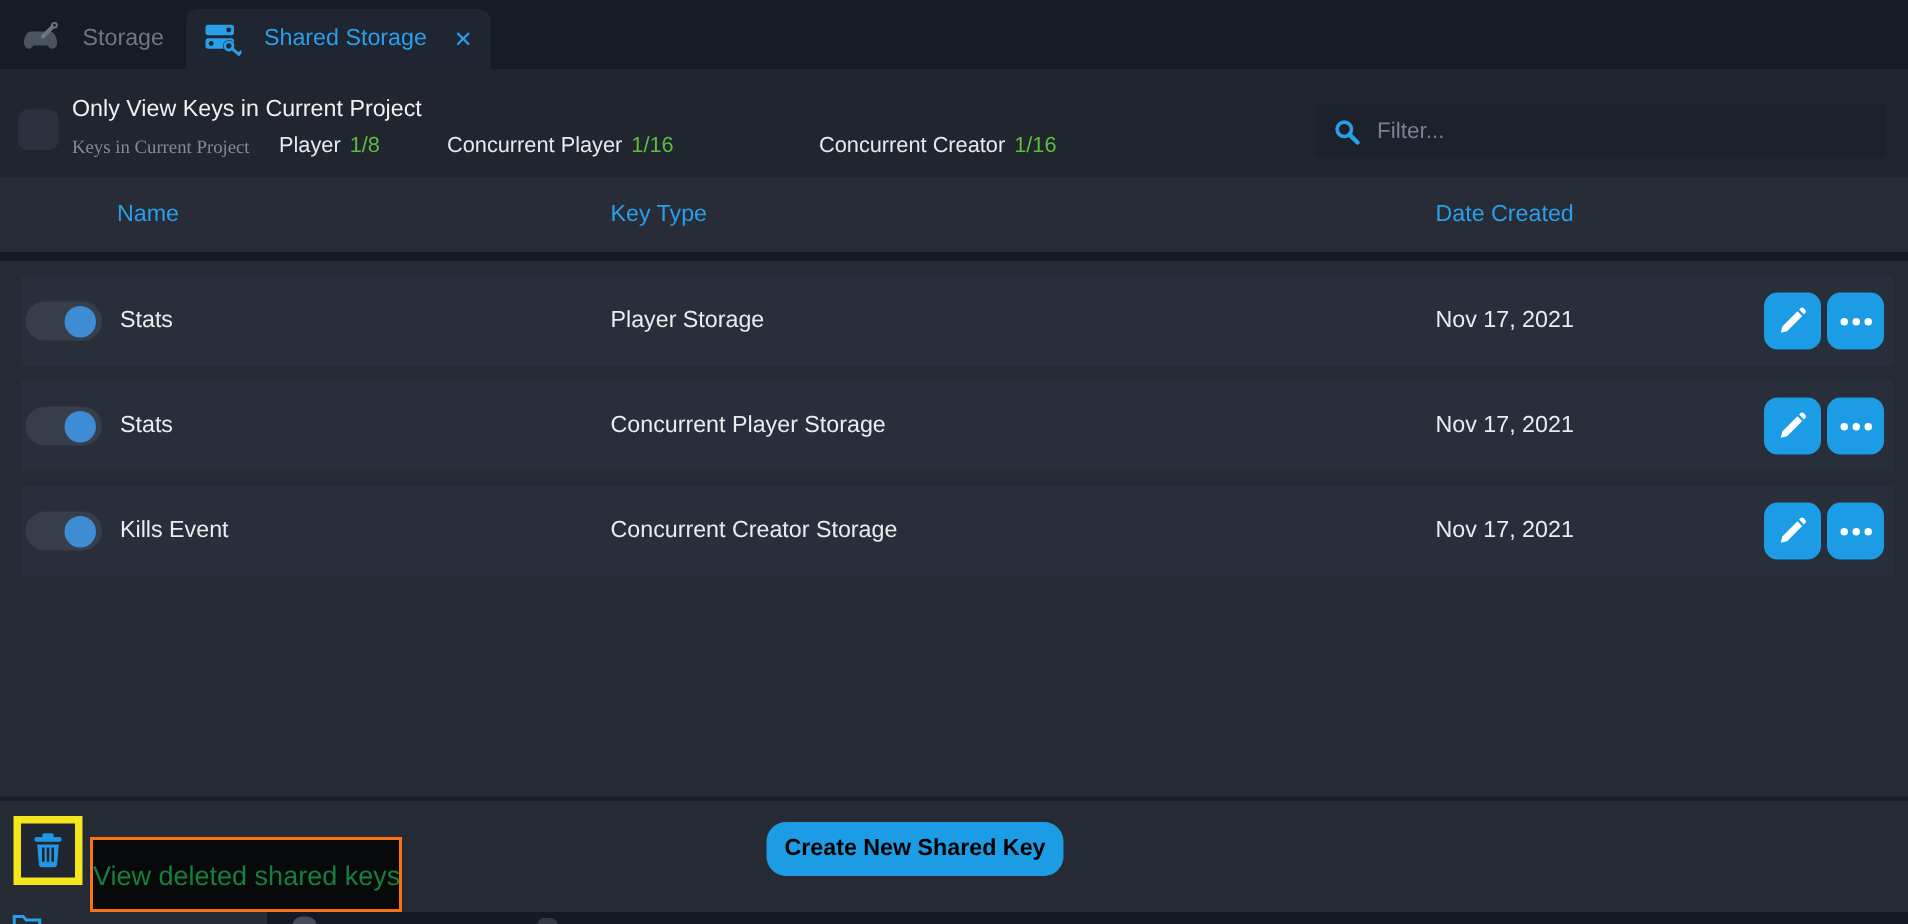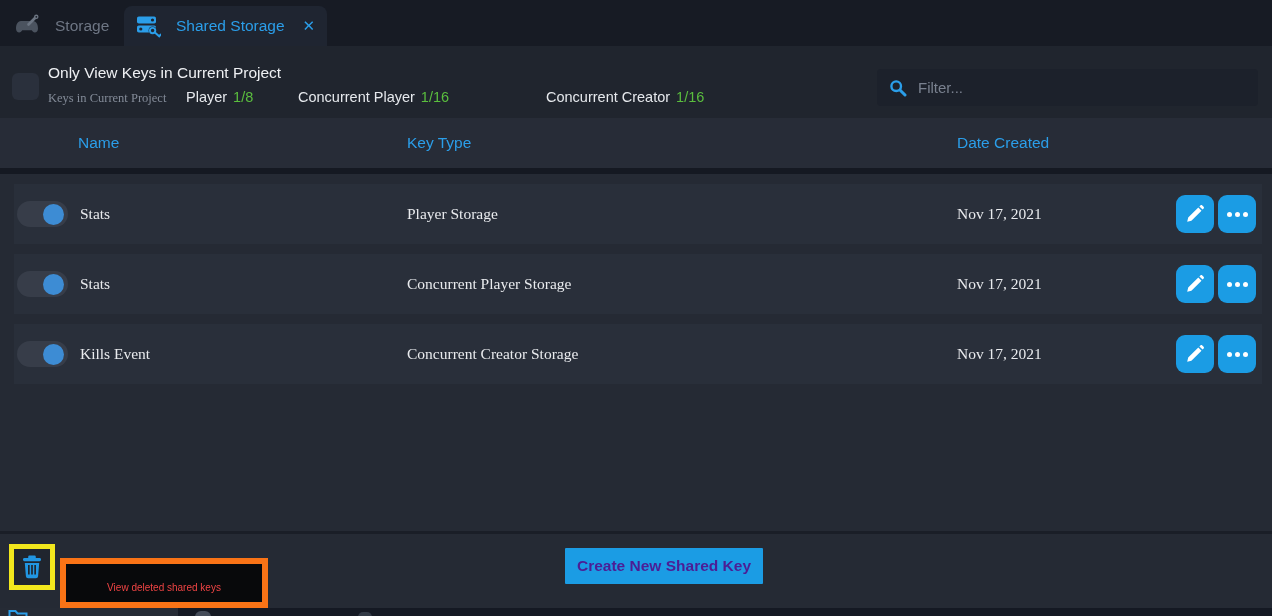--- a/index.html
+++ b/index.html
@@ -40,44 +40,44 @@
                 font-size:15px;font-family:inherit;}
   .filter input::placeholder{color:#79818f;}
 
   
   .thead{position:absolute;top:118px;left:0;right:0;height:50px;background:#272c37;}
   .thead span{position:absolute;top:0;line-height:50px;font-size:15.5px;color:var(--accent-blue);}
   .th-0{left:78px;} .th-1{left:407px;} .th-2{left:957px;}
   .thead-divider{position:absolute;top:168px;left:0;right:0;height:6px;background:#151922;}
   .tbody{position:absolute;top:174px;left:0;right:0;height:357px;background:#252a34;}
   .row{position:relative;margin:10px 0 0 14px;width:1248px;height:60px;background:#292f3a;}
-  .row .cell{position:absolute;top:0;line-height:60px;font-size:15.5px;color:#e9ebee;white-space:nowrap;font-family:Liberation Serif, serif;}
+  .row .cell{position:absolute;top:0;line-height:60px;font-size:15.5px;color:#e9ebee;white-space:nowrap;}
   .cell.f-name{left:66px;} .cell.f-type{left:393px;} .cell.f-date{left:943px;}
   .toggle{position:absolute;left:3px;top:17px;width:51px;height:26px;border-radius:13px;
           background:#373d49;cursor:pointer;}
   .toggle .knob{position:absolute;left:4px;top:2.5px;width:21px;height:21px;border-radius:50%;
                 background:var(--toggle-knob-blue);}
   .toggle.on .knob{left:auto;right:4px;}
   .icon-btn{position:absolute;top:11px;width:38px;height:38px;border-radius:9px;border:none;
             background:var(--button-blue);display:flex;align-items:center;justify-content:center;
             cursor:pointer;padding:0;}
   .icon-btn.edit{left:1162px;} .icon-btn.more{left:1204px;}
   .dots{display:flex;gap:3px;} .dots i{width:5px;height:5px;border-radius:50%;background:#fff;}
 
   
   .body-divider{position:absolute;top:531px;left:0;right:0;height:3px;background:#1a1e27;}
   .footer{position:absolute;top:534px;left:0;right:0;height:74px;background:#252a34;}
   .trash-btn{position:absolute;left:9px;top:10px;width:46px;height:46px;
              border:5px solid var(--highlight-yellow);background:#20252e;
              display:flex;align-items:center;justify-content:center;cursor:pointer;}
   .tooltip{position:absolute;left:60px;top:24px;width:208px;height:50px;background:#08090b;
-           border:6px solid #f97316;color:#ef4444;font-size:10px;text-align:center;
+           border:2px solid #f97316;color:#15803d;font-size:18px;text-align:center;
            line-height:48px;z-index:5;white-space:nowrap;}
-  .create-btn{position:absolute;left:565px;top:14px;width:198px;height:36px;border:none;
-              border-radius:1px;background:var(--button-blue);color:#4c1d95;font-weight:bold;
+  .create-btn{position:absolute;left:511px;top:14px;width:198px;height:36px;border:none;
+              border-radius:13px;background:var(--button-blue);color:#000000;font-weight:bold;
               font-size:15.5px;font-family:inherit;cursor:pointer;}
 
   
   .bottombar{position:absolute;top:608px;left:0;right:0;height:8px;background:#151923;}
   .bb-left{position:absolute;left:0;top:0;width:178px;height:8px;background:#262b35;overflow:visible;}
   .bb-folder{position:absolute;left:8px;top:1px;}
   .bb-icon1{position:absolute;left:195px;top:3px;width:16px;height:6px;
             border-radius:8px 8px 0 0;background:#454c59;}
   .bb-icon2{position:absolute;left:358px;top:4px;width:14px;height:5px;
             border-radius:7px 7px 0 0;background:#323945;}

